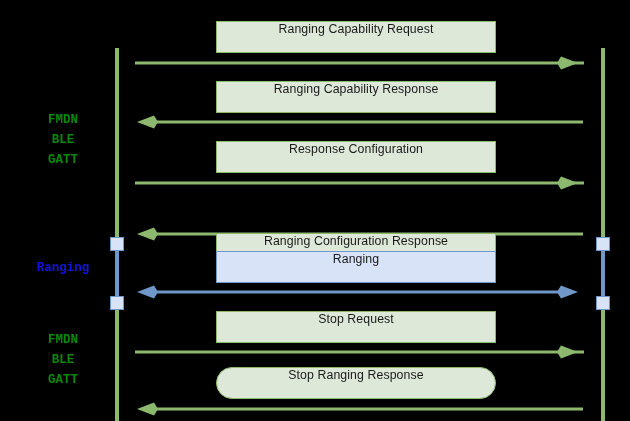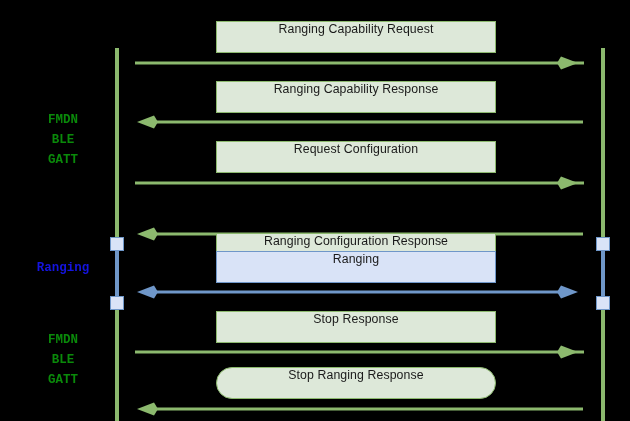--- a/index.html
+++ b/index.html
@@ -154,29 +154,29 @@
     </div>
 
   <div id="messages-layer">
       <div class="msg-box green" style="top: 21px;">
         <span>Ranging Capability Request</span>
       </div>
       <div class="msg-box green" style="top: 81px;">
         <span>Ranging Capability Response</span>
       </div>
       <div class="msg-box green" style="top: 141px;">
-        <span>Request Configuration</span>
+        <span>Response Configuration</span>
       </div>
       <div class="msg-box green" style="top: 201px; margin-top: 32px;">
         <span>Ranging Configuration Response</span>
       </div>
       <div class="msg-box blue" style="top: 251px;">
         <span>Ranging</span>
       </div>
       <div class="msg-box green" style="top: 311px;">
-        <span>Stop Response</span>
+        <span>Stop Request</span>
       </div>
       <div class="msg-box green" style="top: 367px; border-radius: 16px;">
         <span>Stop Ranging Response</span>
       </div>
     </div>
 
 </div>
 
 </body></html>

